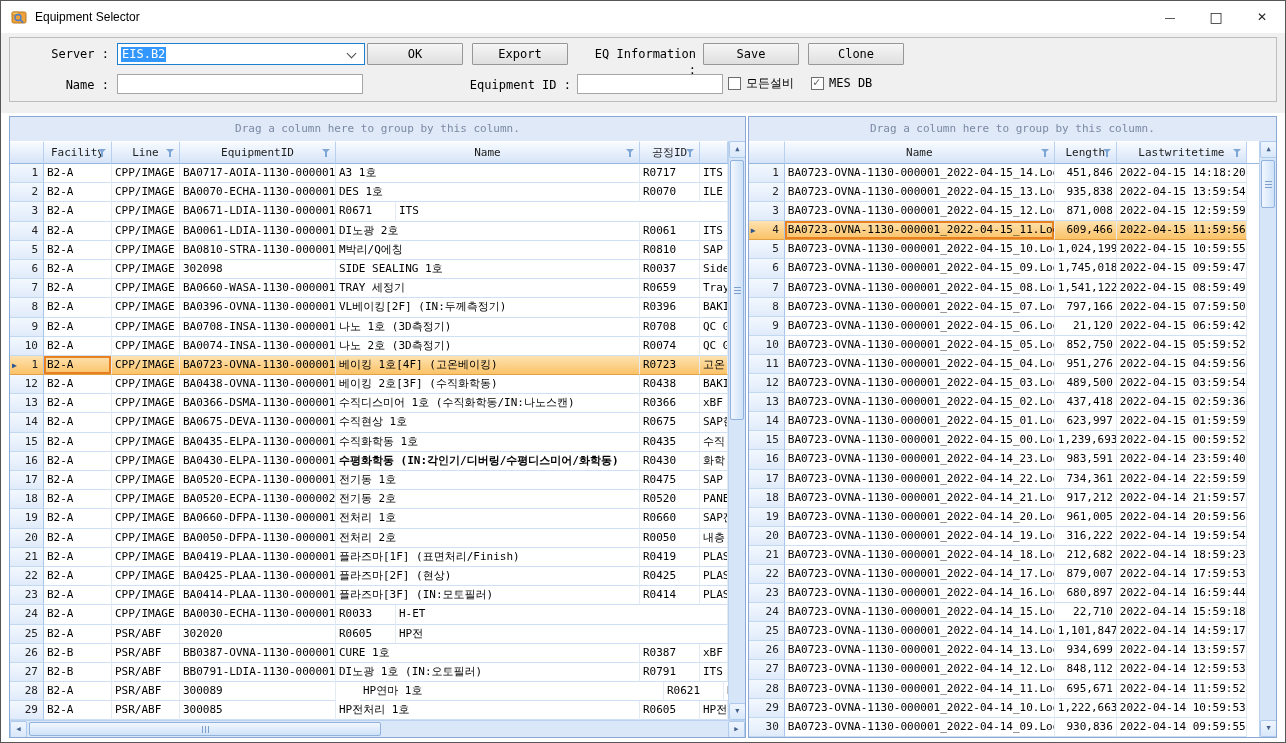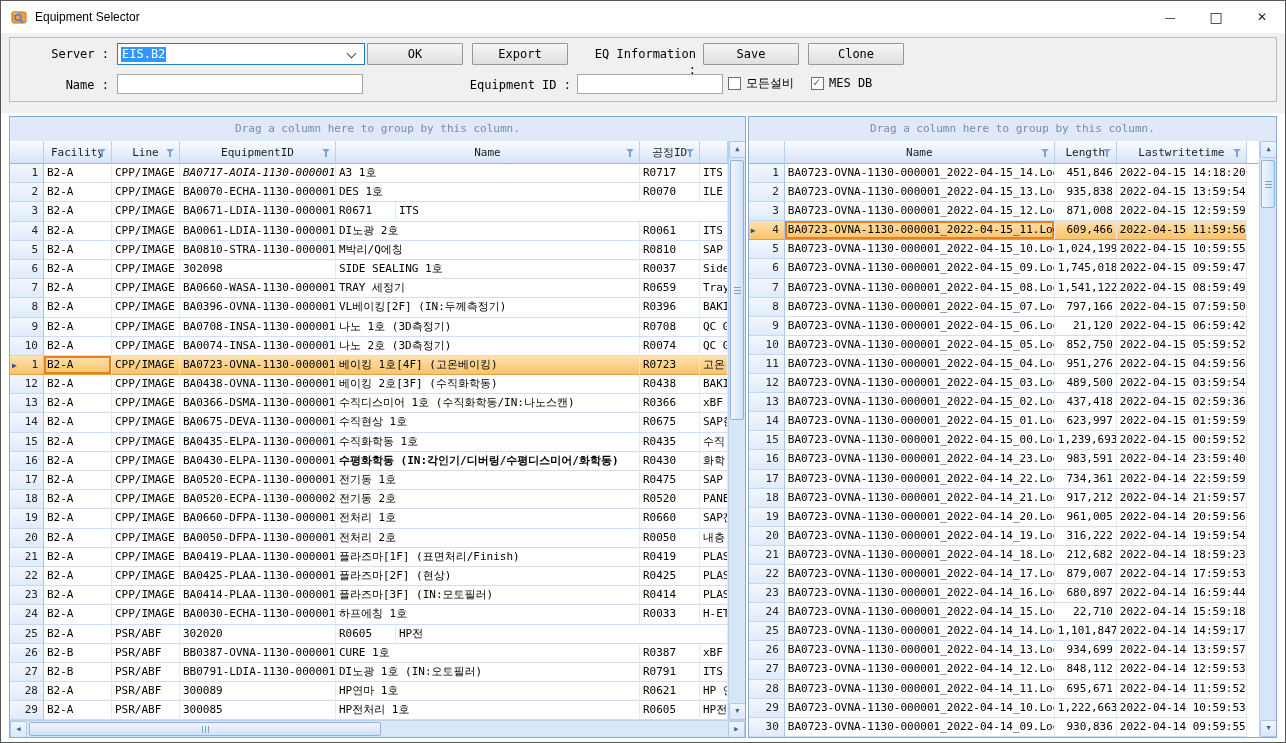--- a/index.html
+++ b/index.html
@@ -175,21 +175,21 @@
               <div class="hcell" style="width: 60px;"><span class="hlabel">공정ID</span><span class="funnel"></span></div>
               <div class="hcell" style="flex: 1 1 auto;"><span class="hlabel"></span></div>
             </div>
           <div class="rows">
               <div class="row" style="height: 19.2px; line-height: 18.2px;">
                 <div class="cell ind" style="width: 34px;">
                   <span class="rownum">1</span>
                 </div>
                 <div class="cell data" style="width: 68px;">B2-A</div>
                 <div class="cell data" style="width: 68px;">CPP/IMAGE</div>
-                <div class="cell data" style="width: 156px; font-style: italic;">BA0717-AOIA-1130-000001</div>
+                <div class="cell data" style="width: 156px;">BA0717-AOIA-1130-000001</div>
                 <div class="cell data" style="width: 304px;">A3 1호</div>
                 <div class="cell data" style="width: 60px;">R0717</div>
                 <div class="cell data" style="flex: 1 1 auto;">ITS</div>
               </div>
               <div class="row" style="height: 19.2px; line-height: 18.2px;">
                 <div class="cell ind" style="width: 34px;">
                   <span class="rownum">2</span>
                 </div>
                 <div class="cell data" style="width: 68px;">B2-A</div>
                 <div class="cell data" style="width: 68px;">CPP/IMAGE</div>
@@ -429,21 +429,20 @@
                 <div class="cell data" style="width: 60px;">R0414</div>
                 <div class="cell data" style="flex: 1 1 auto;">PLAS</div>
               </div>
               <div class="row" style="height: 19.2px; line-height: 18.2px;">
                 <div class="cell ind" style="width: 34px;">
                   <span class="rownum">24</span>
                 </div>
                 <div class="cell data" style="width: 68px;">B2-A</div>
                 <div class="cell data" style="width: 68px;">CPP/IMAGE</div>
                 <div class="cell data" style="width: 156px;">BA0030-ECHA-1130-000001</div>
-                <div class="cell data" style="width: 304px;">하프에칭 1호</div>
                 <div class="cell data" style="width: 60px;">R0033</div>
                 <div class="cell data" style="flex: 1 1 auto;">H-ET</div>
               </div>
               <div class="row" style="height: 19.2px; line-height: 18.2px;">
                 <div class="cell ind" style="width: 34px;">
                   <span class="rownum">25</span>
                 </div>
                 <div class="cell data" style="width: 68px;">B2-A</div>
                 <div class="cell data" style="width: 68px;">PSR/ABF</div>
                 <div class="cell data" style="width: 156px;">302020</div>
@@ -472,21 +471,21 @@
                 <div class="cell data" style="width: 60px;">R0791</div>
                 <div class="cell data" style="flex: 1 1 auto;">ITS</div>
               </div>
               <div class="row" style="height: 19.2px; line-height: 18.2px;">
                 <div class="cell ind" style="width: 34px;">
                   <span class="rownum">28</span>
                 </div>
                 <div class="cell data" style="width: 68px;">B2-A</div>
                 <div class="cell data" style="width: 68px;">PSR/ABF</div>
                 <div class="cell data" style="width: 156px;">300089</div>
-                <div class="cell data" style="width: 304px;">HP연마 1호</div>
+                <div class="cell data" style="width: 304px; margin-left: 24px;">HP연마 1호</div>
                 <div class="cell data" style="width: 60px;">R0621</div>
                 <div class="cell data" style="flex: 1 1 auto;">HP 연</div>
               </div>
               <div class="row" style="height: 19.2px; line-height: 18.2px;">
                 <div class="cell ind" style="width: 34px;">
                   <span class="rownum">29</span>
                 </div>
                 <div class="cell data" style="width: 68px;">B2-A</div>
                 <div class="cell data" style="width: 68px;">PSR/ABF</div>
                 <div class="cell data" style="width: 156px;">300085</div>

